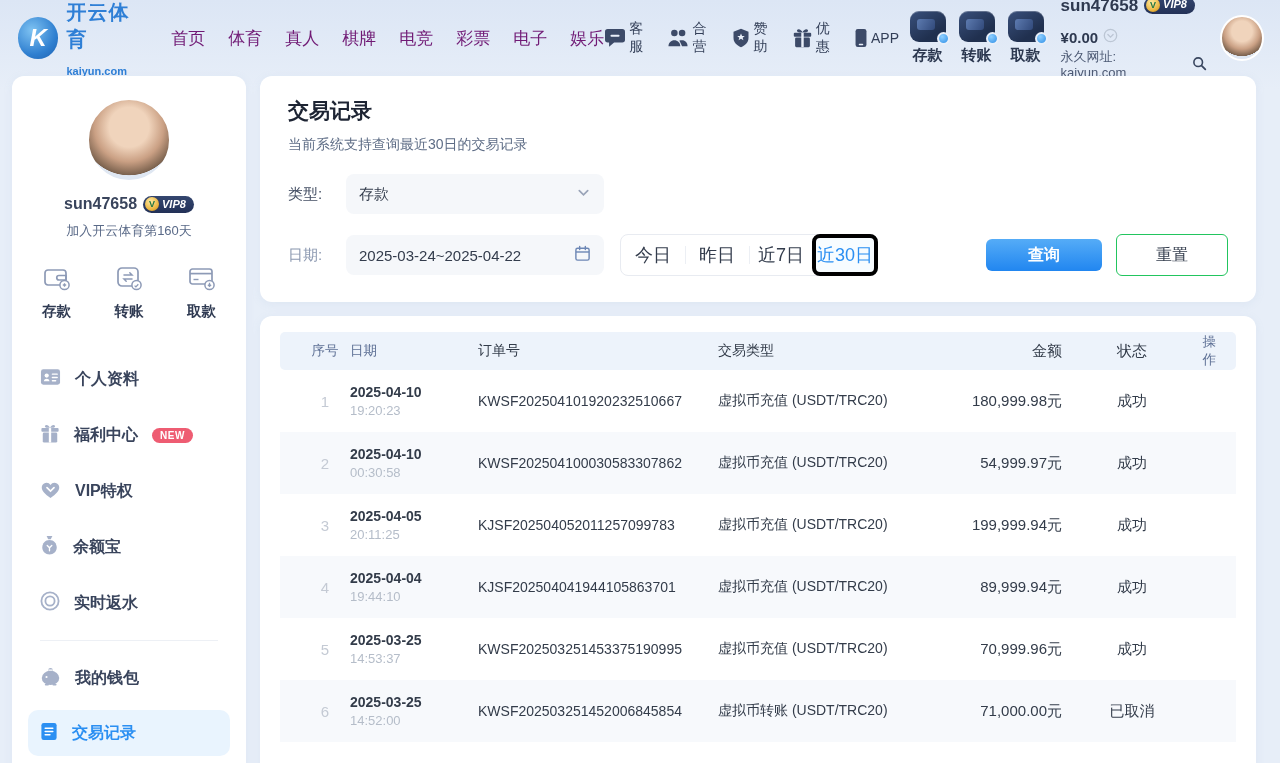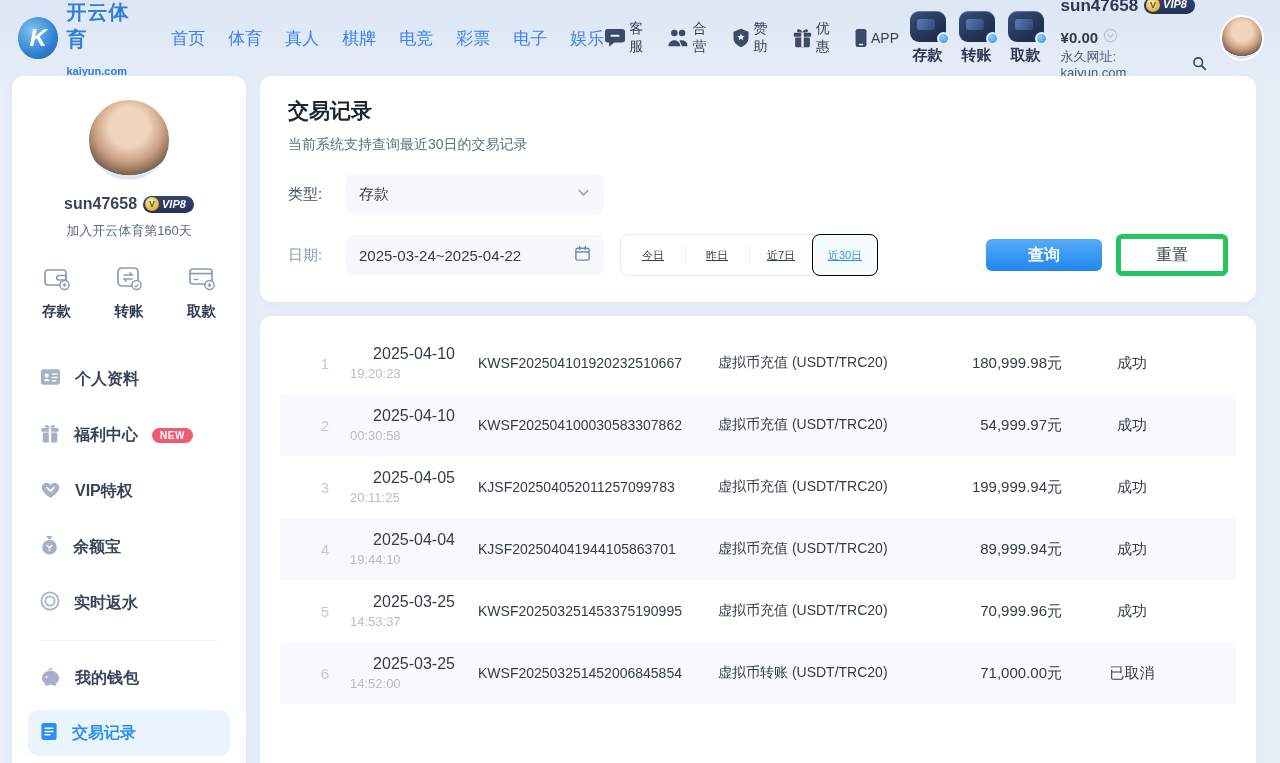--- a/index.html
+++ b/index.html
@@ -11,21 +11,21 @@
   }
   
   .topbar { height:76px; display:flex; align-items:center; padding:0 16px 0 18px; }
   .logo { display:flex; align-items:center; gap:8px; cursor:pointer; }
   .logo-mark { width:42px; height:42px; border-radius:50%;
     background:radial-gradient(circle at 35% 32%,#7fc3f2,#2f7fd0 62%,#1d5fae);
     color:#fff; font-size:24px; font-weight:800; display:grid; place-items:center; font-style:italic; }
   .logo-cn { font-size:20px; font-weight:800; color:#2e7fd6; letter-spacing:1px; }
   .logo-domain { font-size:11px; font-weight:700; color:#2e7fd6; margin-top:12px; }
   .nav { display:flex; gap:23px; margin-left:24px; }
-  .nav span { font-size:17px; color:#3b82f6; font-weight:500; cursor:pointer; white-space:nowrap; }
+  .nav span { font-size:17px; color:#701a75; font-weight:500; cursor:pointer; white-space:nowrap; }
   .top-right { margin-left:auto; display:flex; align-items:center; gap:13px; }
   .util { display:flex; align-items:center; gap:3px; cursor:pointer; min-width:40px; }
   .util svg { display:block; }
   .util-label { font-size:14px; color:#333f58; }
   .fin { display:flex; flex-direction:column; align-items:center; gap:4px; cursor:pointer; }
   .fin-ic { width:36px; height:31px; border-radius:9px; position:relative;
     background:linear-gradient(145deg,#39507c 0%,#20304f 70%); box-shadow:inset 0 1px 0 rgba(255,255,255,.25); }
   .fin-ic::after { content:''; position:absolute; left:7px; top:8px; width:18px; height:11px; border-radius:3px;
     background:linear-gradient(120deg,#5d7bb0,#31497a); }
   .fin-badge { position:absolute; right:-4px; bottom:-3px; width:13px; height:13px; border-radius:50%;
@@ -66,40 +66,40 @@
   .main-col { flex:1; display:flex; flex-direction:column; gap:14px; }
   .filter-card { padding:21px 28px 26px; }
   .f-title { font-size:21px; font-weight:700; color:#1d2433; }
   .f-sub { margin-top:11px; font-size:14px; color:#5e6d86; }
   .f-row { display:flex; align-items:center; margin-top:20px; }
   .f-label { width:46px; font-size:15px; color:#434e63; margin-right:12px; white-space:nowrap; }
   .f-label.lite { color:#8b98b0; }
   .field { width:258px; height:40px; background:#f5f7fa; border-radius:8px; display:flex; align-items:center;
     justify-content:space-between; padding:0 13px; font-size:15px; color:#333c4c; cursor:pointer; }
   .ranges { display:flex; margin-left:16px; border:1px solid #e8ebf1; border-radius:8px; background:#fff; height:42px; align-items:stretch; }
-  .range { width:64px; display:grid; place-items:center; font-size:11px; color:#333c4c; position:relative; cursor:pointer;text-decoration:underline; }
+  .range { width:64px; display:grid; place-items:center; font-size:18px; color:#333c4c; position:relative; cursor:pointer; }
   .range + .range::before { content:''; position:absolute; left:0; top:11px; bottom:11px; width:1px; background:#eceff4; }
-  .range.active { border:1px solid #000000; border-radius:8px; color:#2b8ff2; background:#f7fcff; margin:-1px; width:66px; z-index:1; }
+  .range.active { border:4px solid #000000; border-radius:8px; color:#2b8ff2; background:#f7fcff; margin:-1px; width:66px; z-index:1; }
   .range.active::before { display:none; }
   .f-spacer { flex:1; }
   .btn-primary { width:116px; height:32px; border-radius:6px; border:none; cursor:pointer;
     background:linear-gradient(180deg,#55acf7,#2186f0); color:#fff; font-size:16px; font-weight:600;
     font-family:inherit; display:grid; place-items:center; }
-  .btn-ghost { width:112px; height:42px; border-radius:6px; cursor:pointer; background:#fff; border:5px solid #22c55e;
+  .btn-ghost { width:112px; height:42px; border-radius:6px; cursor:pointer; background:#fff; border:1px solid #22c55e;
     color:#333c4c; font-size:16px; font-family:inherit; display:grid; place-items:center; margin-left:14px; }
   
   .table-card { padding:16px 20px 0; height:560px; }
   .thead { display:flex; align-items:center; height:38px; background:#edf3fb; border-radius:5px; padding:0 20px;
     font-size:13.5px; color:#5e7095; }
   .trow { display:flex; align-items:center; height:62px; padding:0 20px; }
   .trow.alt { background:#f7f9fc; }
   .c-idx { width:50px; text-align:center; }
   .trow .c-idx { color:#c4cad4; font-size:15px; }
   .c-date { width:128px; }
-  .d-main { font-size:16px; font-weight:400; color:#333c4a;text-align:center; }
+  .d-main { font-size:14px; font-weight:700; color:#333c4a; }
   .d-time { font-size:13px; color:#b5bdc9; margin-top:3px; }
   .c-order { width:240px; font-size:14px; color:#333c4a; }
   .c-type { width:214px; font-size:14px; color:#333c4a; }
   .c-amt { width:130px; text-align:right; font-size:15px; color:#333c4a; }
   .c-status { width:140px; text-align:center; font-size:15px; color:#333c4a; }
   .c-act { flex:1; text-align:right; }
 </style>
 </head>
 <body>
 
@@ -360,20 +360,29 @@
           <div class="range active">近30日</div>
         </div>
 
         <div class="f-spacer"></div>
         <button class="btn-primary">查询</button>
         <button class="btn-ghost">重置</button>
       </div>
     </div>
 
     <div class="card table-card">
+      <div class="thead">
+        <div class="c-idx">序号</div>
+        <div class="c-date">日期</div>
+        <div class="c-order">订单号</div>
+        <div class="c-type">交易类型</div>
+        <div class="c-amt">金额</div>
+        <div class="c-status">状态</div>
+        <div class="c-act">操作</div>
+      </div>
 
       <div class="trow">
         <div class="c-idx">1</div>
         <div class="c-date">
           <div class="d-main">2025-04-10</div>
           <div class="d-time">19:20:23</div>
         </div>
         <div class="c-order">KWSF202504101920232510667</div>
         <div class="c-type">虚拟币充值 (USDT/TRC20)</div>
         <div class="c-amt">180,999.98元</div>

